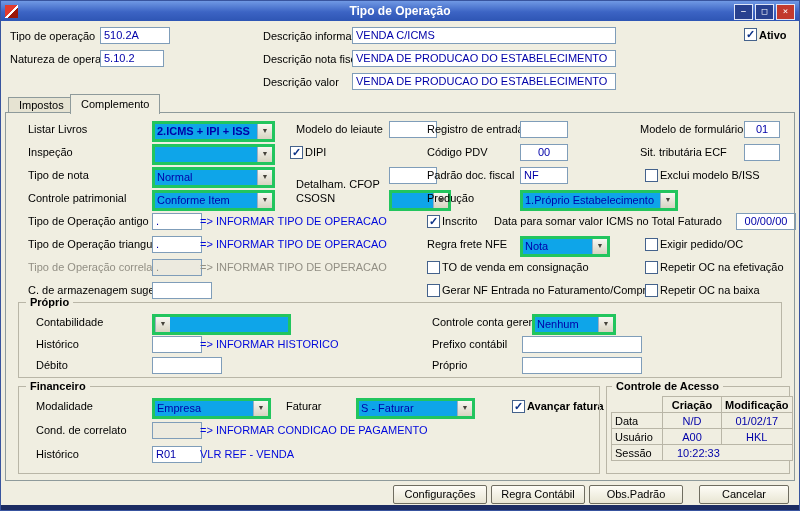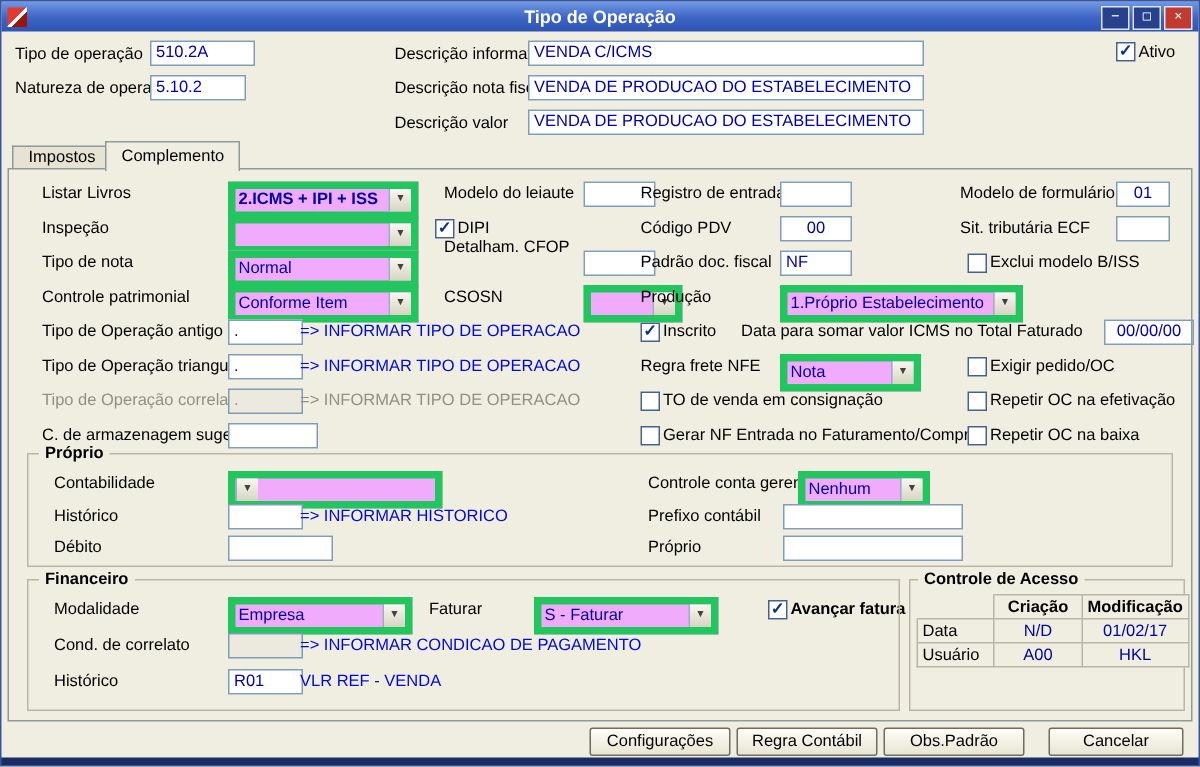--- a/index.html
+++ b/index.html
@@ -21,21 +21,21 @@
     font-size:9px;line-height:12px;text-align:center;font-family:"DejaVu Sans Mono",monospace;cursor:default}
   .winbtn.close{background:#c23a2d}
 
   .lbl{position:absolute;white-space:nowrap;color:#000}
   .dis{color:#928f84 !important}
   .field{position:absolute;height:15px;background:#fff;border:1px solid #7f9db9;color:#0000a8;
     line-height:15px;padding:0 3px;white-space:nowrap;overflow:hidden}
   .field.gray{background:#ecead e}
   .field.gray{background:#eceadf}
   .ctr{text-align:center}
-  .combo{position:absolute;height:15px;background:#f0abfc;border:5px solid #22c55e;display:flex}
+  .combo{position:absolute;height:15px;background:#0ea5e9;border:3px solid #22c55e;display:flex}
   .cval{flex:1;color:#0000a8;line-height:15px;padding:0 2px;white-space:nowrap;overflow:hidden}
   .cval.bold{font-weight:bold}
   .cbtn{width:14px;background:linear-gradient(#f8f7f2,#d8d4c2);border-left:1px solid #9daec0;
     color:#44423a;font-size:7px;line-height:14px;text-align:center}
   .check{position:absolute;width:11px;height:11px;background:#fff;border:1px solid #44628c;
     color:#0c3286;font-weight:bold;font-size:11px;line-height:10px;text-align:center}
   .hint{position:absolute;white-space:nowrap;color:#0008dc}
   .hint.dis{color:#98968b}
 
   .tab{position:absolute;border:1px solid #8e9a9b;border-bottom:none;background:#e6e3d2;
@@ -80,21 +80,21 @@
 <span class="lbl" style="left:263px;top:30px">Descrição informativa</span>
 <span class="field" style="left:352px;top:27px;width:256px">VENDA C/ICMS</span>
 
 <span class="lbl" style="left:263px;top:53px">Descrição nota fiscal</span>
 <span class="field" style="left:352px;top:50px;width:256px">VENDA DE PRODUCAO DO ESTABELECIMENTO</span>
 
 <span class="lbl" style="left:263px;top:76px">Descrição valor</span>
 <span class="field" style="left:352px;top:73px;width:256px">VENDA DE PRODUCAO DO ESTABELECIMENTO</span>
 
 <span class="check on" style="left:744px;top:28px">✓</span>
-<span class="lbl" style="left:759px;top:29px;font-weight:normal">Ativo</span>
+<span class="lbl" style="left:759px;top:29px;font-weight:bold">Ativo</span>
 
 <span class="tab" style="left:8px">Impostos</span>
 <span class="tab active" style="left:70px">Complemento</span>
 <div class="panel"></div>
 
 <span class="lbl" style="left:28px;top:123px">Listar Livros</span>
 <span class="combo" style="left:152px;top:121px;width:117px">
   <span class="cval bold">2.ICMS + IPI + ISS</span>
   <span class="cbtn">▼</span>
 </span>
@@ -115,21 +115,21 @@
 <span class="lbl" style="left:427px;top:146px">Código PDV</span>
 <span class="field ctr" style="left:520px;top:144px;width:40px">00</span>
 <span class="lbl" style="left:640px;top:146px">Sit. tributária ECF</span>
 <span class="field ctr" style="left:744px;top:144px;width:28px"></span>
 
 <span class="lbl" style="left:28px;top:169px">Tipo de nota</span>
 <span class="combo" style="left:152px;top:167px;width:117px">
   <span class="cval">Normal</span>
   <span class="cbtn">▼</span>
 </span>
-<span class="lbl" style="left:296px;top:159px">Detalham. CFOP</span>
+<span class="lbl" style="left:296px;top:178px">Detalham. CFOP</span>
 <span class="field" style="left:389px;top:167px;width:40px"></span>
 <span class="lbl" style="left:427px;top:169px">Padrão doc. fiscal</span>
 <span class="field" style="left:520px;top:167px;width:40px">NF</span>
 <span class="check" style="left:645px;top:169px"></span>
 <span class="lbl" style="left:660px;top:169px">Exclui modelo B/ISS</span>
 
 <span class="lbl" style="left:28px;top:192px">Controle patrimonial</span>
 <span class="combo" style="left:152px;top:190px;width:117px">
   <span class="cval">Conforme Item</span>
   <span class="cbtn">▼</span>
@@ -240,19 +240,23 @@
   <tr>
     <td class="ca-rowlbl">Data</td>
     <td class="ca-val">N/D</td>
     <td class="ca-val">01/02/17</td>
   </tr>
   <tr>
     <td class="ca-rowlbl">Usuário</td>
     <td class="ca-val">A00</td>
     <td class="ca-val">HKL</td>
   </tr>
+  <tr>
+    <td class="ca-rowlbl">Sessão</td>
+    <td class="ca-val" colspan="2" style="text-align:left;padding-left:14px">10:22:33</td>
+  </tr>
 </tbody>
   </table>
 
 <span class="btn" style="left:393px;top:485px;width:94px">Configurações</span>
 <span class="btn" style="left:491px;top:485px;width:94px">Regra Contábil</span>
 <span class="btn" style="left:589px;top:485px;width:94px">Obs.Padrão</span>
 <span class="btn" style="left:699px;top:485px;width:90px">Cancelar</span>
 
 </body></html>

